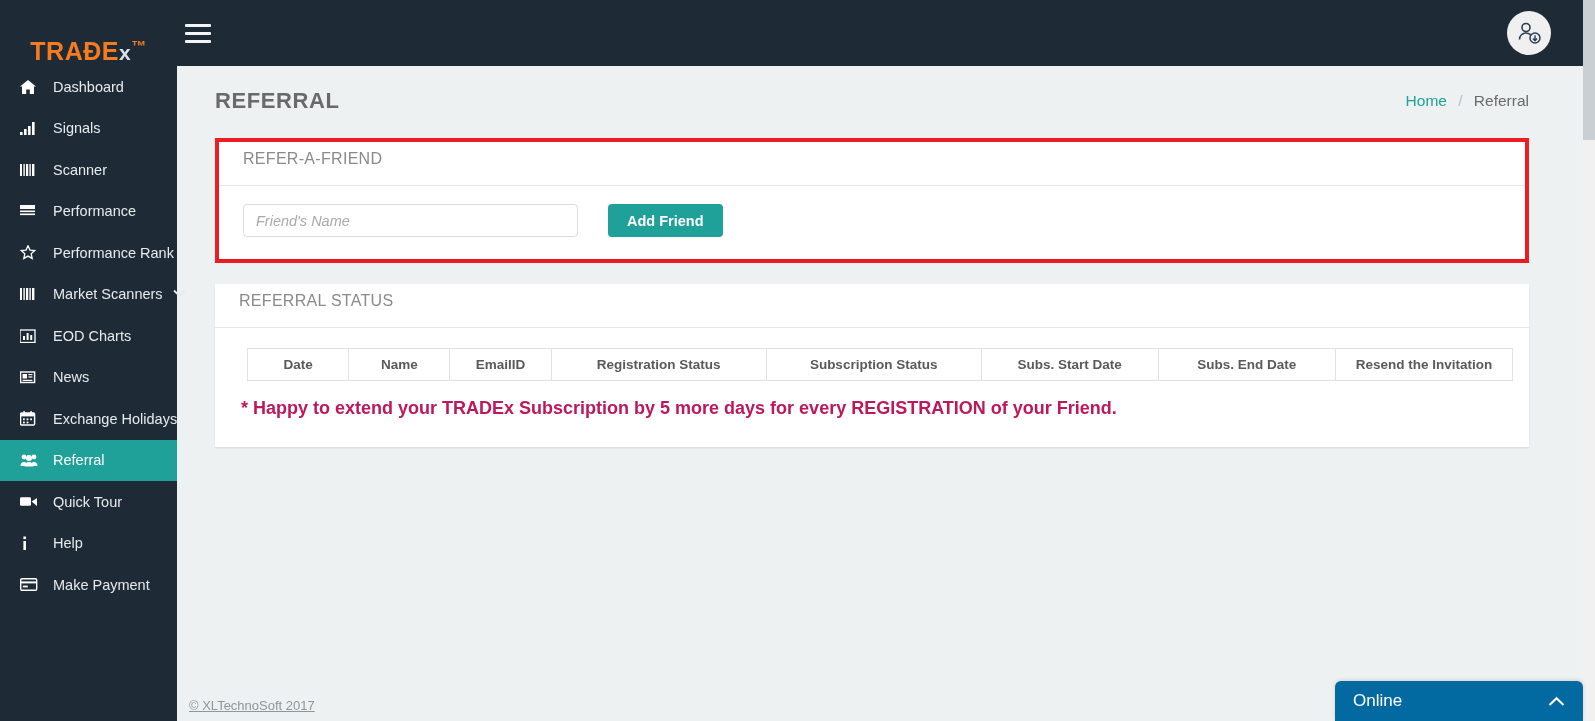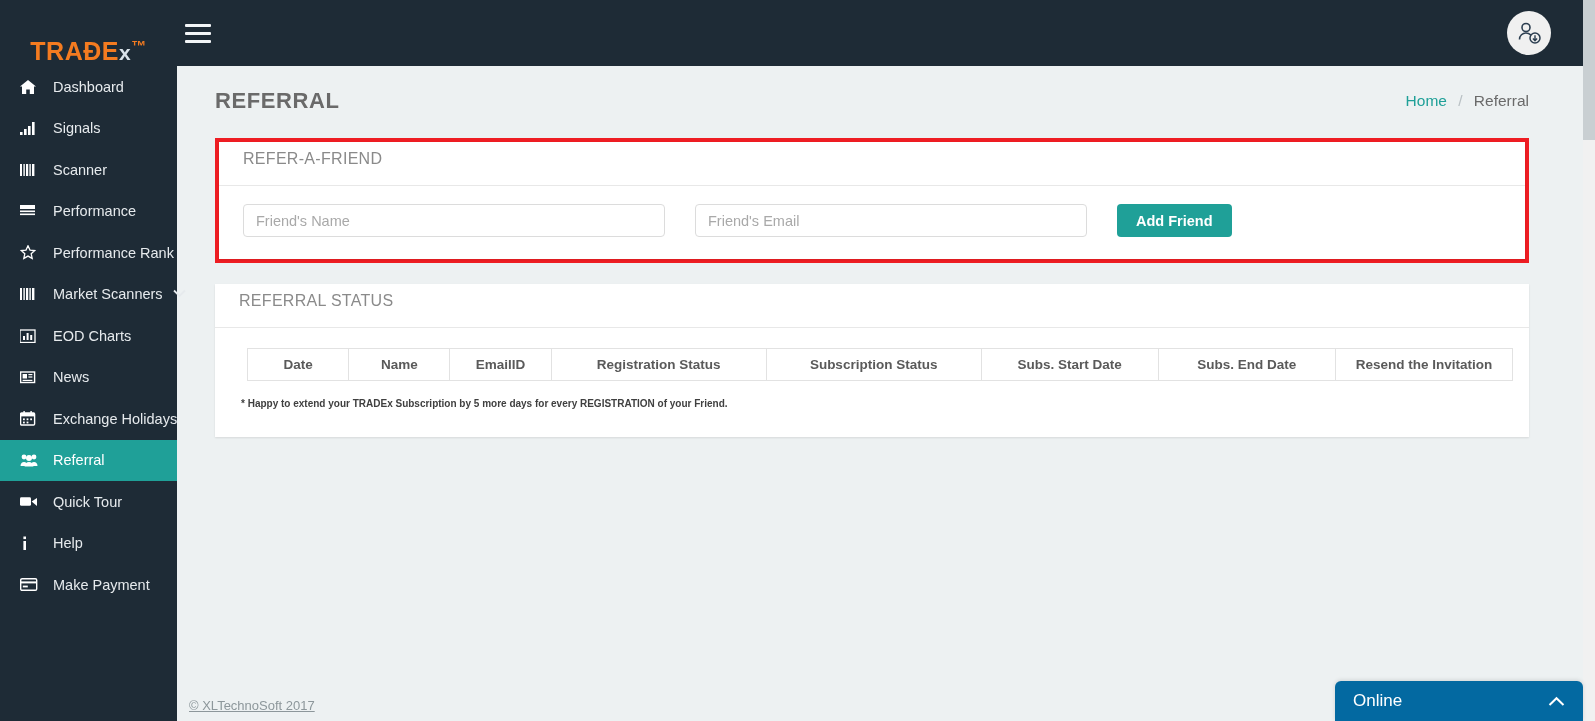--- a/index.html
+++ b/index.html
@@ -111,21 +111,21 @@
   .card-body { padding: 18px 24px 22px 24px; }
 
   .form-row { display: flex; align-items: center; }
   .txt-input {
     height: 33px; border: 1px solid #dcdcdc; border-radius: 4px;
     padding: 0 12px; font-size: 14.5px; color: #555;
     font-family: "Liberation Sans", sans-serif;
     background: #fff; outline: none;
   }
   .txt-input::placeholder { color: #a9a9a9; }
-  #friend-name { width: 422px; }
+  #friend-name { width: 335px; font-style: italic; }
   #friend-email { width: 392px; margin-left: 30px; }
   .btn-primary {
     margin-left: 30px;
     background: #1fa098; color: #fff;
     border: none; border-radius: 4px;
     height: 33px; padding: 0 19px;
     font-size: 14.5px; font-weight: bold;
     font-family: "Liberation Sans", sans-serif;
     cursor: pointer;
   }
@@ -137,21 +137,21 @@
     margin-top: 2px;
     margin-left: 8px;
   }
   table.ref-table th {
     border: 1px solid #e2e2e2;
     font-size: 13.5px; font-weight: bold; color: #5a5a5a;
     padding: 8px 6px; text-align: center;
     background: #ffffff;
   }
   .table-note {
-    font-size: 10px; font-weight: bold; color: #404040;
+    font-size: 18px; font-weight: bold; color: #be185d;
     padding: 17px 2px 6px 2px;
   }
 
   
   .footer {
     position: absolute; left: 177px; bottom: 0;
     width: 1406px;
     padding: 0 0 6px 12px;
     font-size: 13px; color: #8d979b;
     line-height: 18px;
@@ -371,21 +371,20 @@
         <span class="crumb-current">Referral</span>
       </div>
     </div>
 
     <div class="card-outer-highlight">
       <div class="card">
         <div class="card-title">REFER-A-FRIEND</div>
         <div class="card-body">
           <div class="form-row">
             <input id="friend-name" class="txt-input" type="text" placeholder="Friend's Name" style="">
-            <input id="friend-email" class="txt-input" type="text" placeholder="Friend's Email" style="">
             <button class="btn-primary">Add Friend</button>
           </div>
         </div>
       </div>
     </div>
 
     <div class="card card-status">
       <div class="card-title">REFERRAL STATUS</div>
       <div class="card-body">
         <table class="ref-table">

